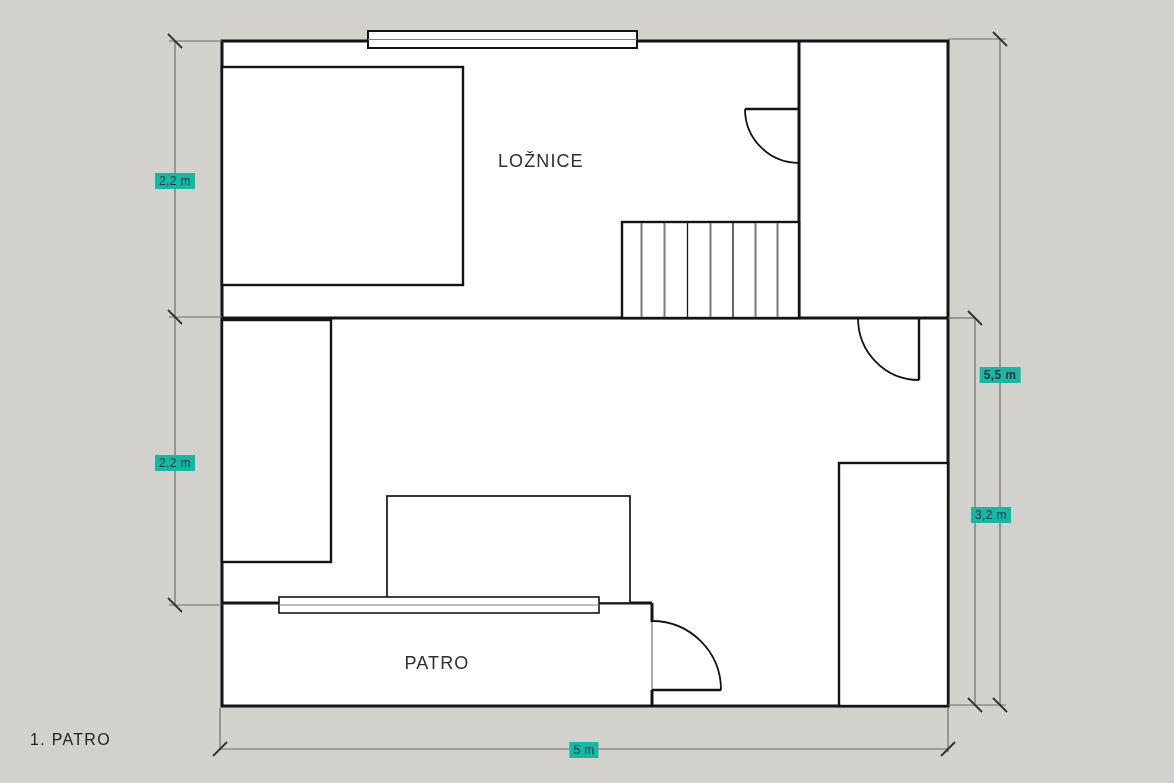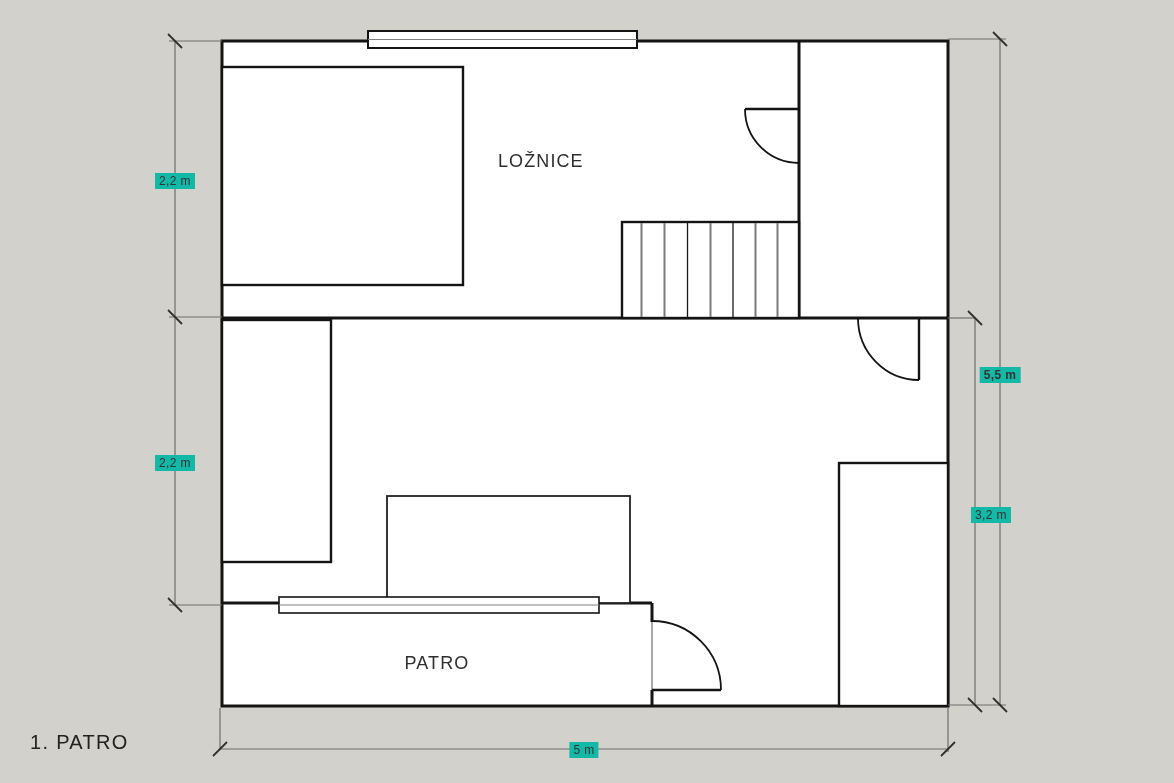--- a/index.html
+++ b/index.html
@@ -21,21 +21,21 @@
   .centered { transform: translate(-50%, -50%); }
   .dim-label {
     font-size: 12px;
     letter-spacing: 0.4px;
     color: #333333;
     background: #14b8a6;
     padding: 1px 4px;
     transform: translate(-50%, -50%);
   }
   .floor-label {
-    font-size: 20px;
+    font-size: 16px;
     letter-spacing: 1.3px;
     color: #222222;
   }
 </style>
 </head>
 <body>
 
 <div class="stage">
 
   <svg class="plan" viewBox="0 0 1174 783">

